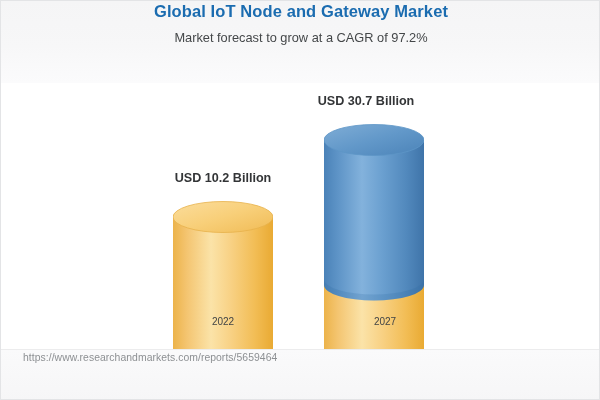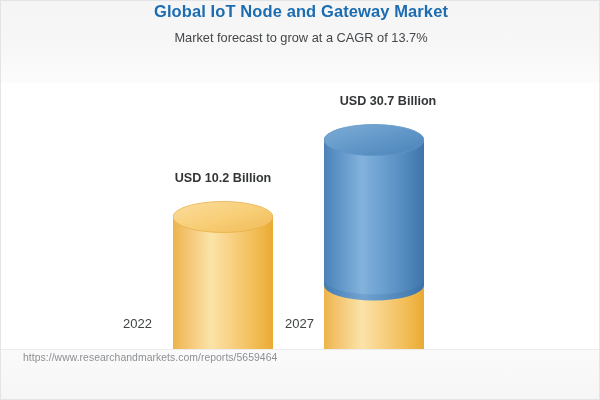--- a/index.html
+++ b/index.html
@@ -69,21 +69,22 @@
     font-size: 12.6px;
     font-weight: bold;
     color: #333537;
     white-space: nowrap;
   }
 
   
   .cat-label {
     position: absolute;
     width: 200px;
-    font-size: 13px;
+    text-align: center;
+    font-size: 10px;
     font-weight: normal;
     color: #404345;
   }
 
   .cylinder {
     position: absolute;
   }
 
   
   .footer {
@@ -128,21 +129,21 @@
     padding-top: 2px;
   }
 </style>
 </head>
 <body>
 
 <div id="infographic">
 
   <div class="header">
     <div class="title">Global IoT Node and Gateway Market</div>
-    <div class="subtitle">Market forecast to grow at a CAGR of 13.7%</div>
+    <div class="subtitle">Market forecast to grow at a CAGR of 97.2%</div>
   </div>
 
   <div class="plot">
 
     <div class="value-label" style="left:122px; top:88px;">USD 10.2 Billion</div>
 
     <div class="cylinder" style="left:172px; top:118px; width:100px; height:188px;">
       <svg width="100" height="188" viewBox="0 0 100 188">
         <defs>
           <linearGradient id="yBody2022" x1="0" y1="0" x2="1" y2="0">
@@ -161,21 +162,21 @@
         </defs>
 
         <path d="M0,16 L0,172 A50,16 0 0 0 100,172 L100,16 Z" fill="url(#yBody2022)"></path>
 
         <path d="M0,166 L0,172 A50,16 0 0 0 100,172 L100,166 A50,16 0 0 1 0,166 Z" fill="#e0a02b" opacity="0.22"></path>
 
         <ellipse cx="50" cy="16" rx="50" ry="15.5" fill="url(#yTop2022)" stroke="#e7b14a" stroke-width="0.8"></ellipse>
       </svg>
     </div>
 
-    <div class="value-label" style="left:287px; top:11px;">USD 30.7 Billion</div>
+    <div class="value-label" style="left:265px; top:11px;">USD 30.7 Billion</div>
 
     <div class="cylinder" style="left:323px; top:41px; width:100px; height:265px;">
       <svg width="100" height="265" viewBox="0 0 100 265">
         <defs>
           <linearGradient id="bBody2027" x1="0" y1="0" x2="1" y2="0">
             <stop offset="0%" stop-color="#4a82b8"></stop>
             <stop offset="14%" stop-color="#5e94c7"></stop>
             <stop offset="38%" stop-color="#83b2dc"></stop>
             <stop offset="58%" stop-color="#6ba0d0"></stop>
             <stop offset="82%" stop-color="#5289bd"></stop>

